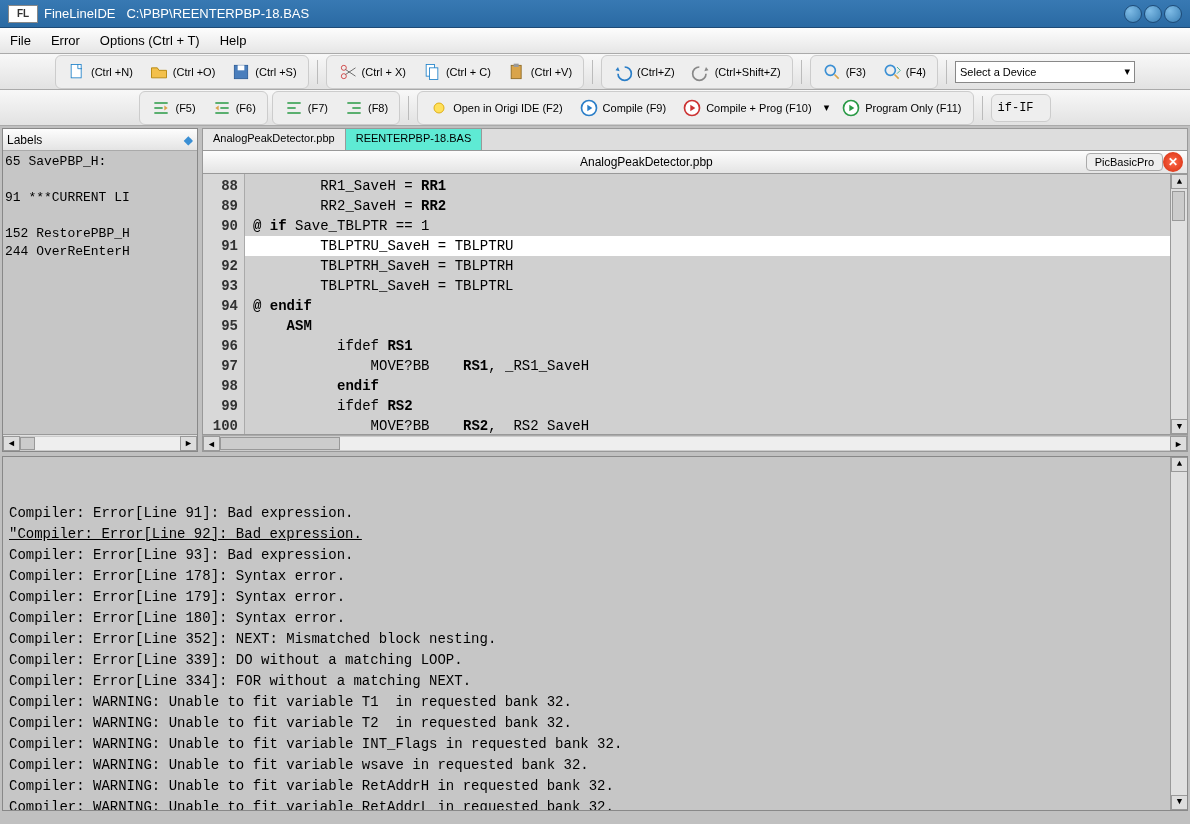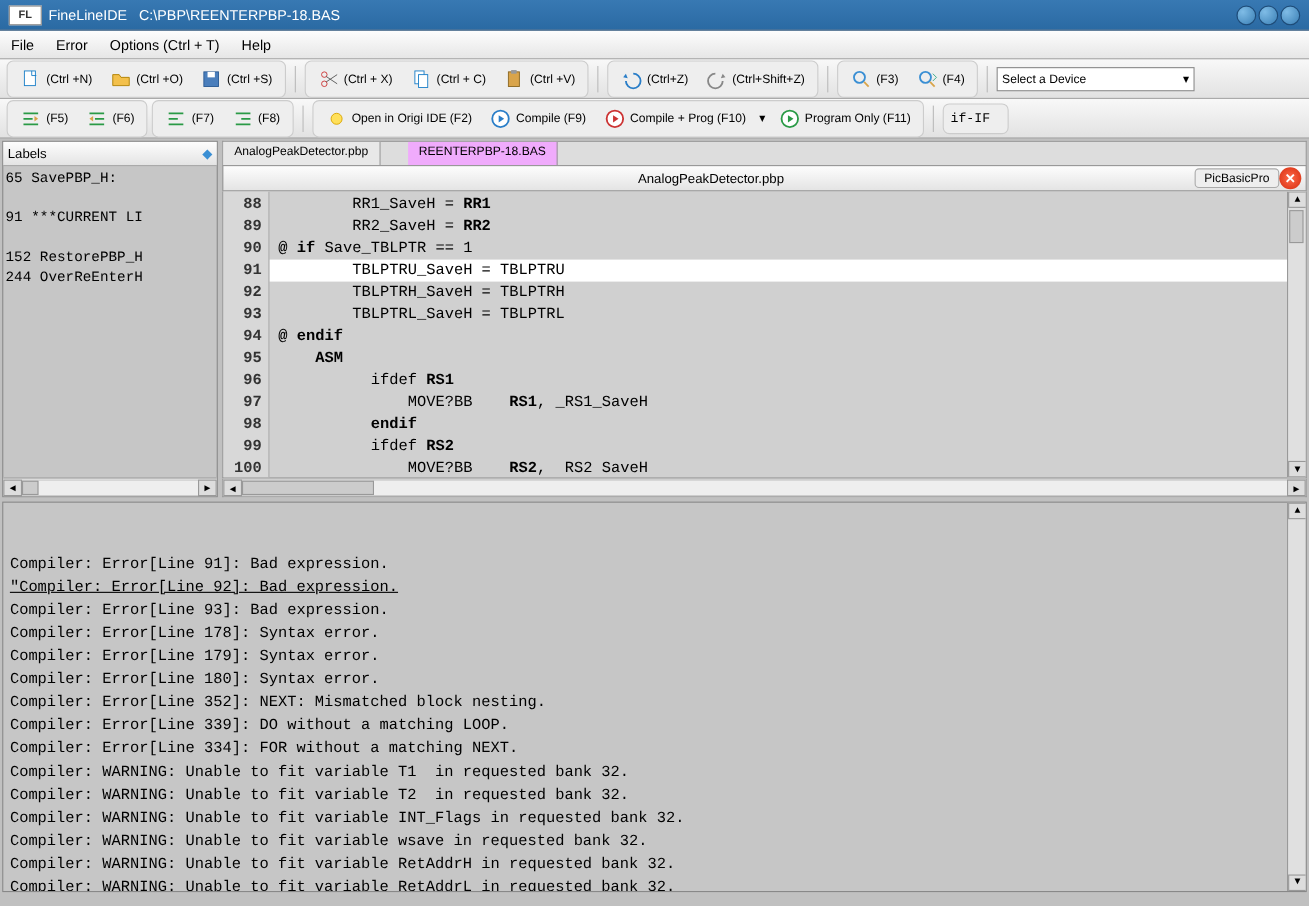--- a/index.html
+++ b/index.html
@@ -8,21 +8,21 @@
 .titlebar { height: 28px; background: linear-gradient(to bottom, #3879b3, #2a6aa3); display: flex; align-items: center; padding: 0 8px; color: #fff; border-bottom: 1px solid #1e4b77; }
 .titlebar .app-icon { width: 30px; height: 18px; background: #fff; color: #333; font-size: 10px; font-weight: bold; display: inline-flex; align-items: center; justify-content: center; margin-right: 6px; border: 1px solid #888;}
 .titlebar .title { font-size: 13px; }
 .titlebar .spacer { flex: 1; }
 .titlebar .winbtns { display: flex; gap: 2px; }
 .titlebar .winbtn { width: 18px; height: 18px; border-radius: 50%; background: radial-gradient(circle at 30% 30%, #7fbce6, #3a7fb5); border: 1px solid #1e4b77; }
 
 .menubar { height: 26px; background: linear-gradient(to bottom, #fdfdfd, #e6e6e6); border-bottom: 1px solid #aaa; display: flex; align-items: center; padding: 0 0; font-size: 13px; }
 .menubar .mitem { padding: 4px 10px; cursor: pointer; }
 
-.toolbar-row { background: linear-gradient(to bottom, #f8f8f8, #e2e2e2); border-bottom: 1px solid #aaa; display: flex; align-items: center; padding: 3px 6px; gap: 4px; height: 36px; }
+.toolbar-row { background: linear-gradient(to bottom, #f8f8f8, #e2e2e2); border-bottom: 1px solid #aaa; display: flex; align-items: center; padding: 3px 6px; gap: 4px; height: 36px; justify-content: center; }
 .tbtn { display: inline-flex; align-items: center; gap: 4px; padding: 3px 6px; border: 1px solid transparent; border-radius: 3px; cursor: pointer; font-size: 11px; }
 .ticon { width: 20px; height: 20px; display: inline-block; }
 .sep { width: 1px; height: 24px; background: #bbb; margin: 0 4px; }
 .group { display: inline-flex; align-items: center; border: 1px solid #ccc; border-radius: 6px; padding: 2px 4px; background: #eee; gap: 2px; }
 .device-select { display: inline-flex; align-items: center; border: 1px solid #888; background: #fff; height: 22px; width: 180px; padding: 0 4px; font-size: 11px; }
 .device-select .dd { margin-left: auto; }
 .iftext { display:inline-flex; align-items:center; border:1px solid #ccc; border-radius:6px; padding:2px 6px; background:#eee; height:28px; font-family:"Courier New",monospace; font-size:12px; min-width:60px;}
 
 .main { display: flex; height: 328px; }
 .leftpanel { width: 196px; border: 1px solid #888; margin: 2px; background: #c6c6c6; display: flex; flex-direction: column; }
@@ -30,21 +30,21 @@
 .labels-header .diamond { margin-left: auto; color: #3a8fd4; }
 .labels-list { flex:1; overflow:hidden; font-family:"Courier New",monospace; font-size:13px; padding:2px; line-height:18px; color:#000; white-space:pre;}
 .hscroll { height:17px; background:#e0e0e0; border-top:1px solid #999; display:flex; align-items:center;}
 .sbtn{width:17px;height:15px;background:#ddd;border:1px solid #999;display:flex;align-items:center;justify-content:center;font-size:9px;}
 .strack{flex:1;background:#eee;height:15px;border-top:1px solid #ccc;border-bottom:1px solid #ccc;position:relative;}
 .sthumb{position:absolute;height:13px;top:0;background:#ccc;border:1px solid #999;}
 
 .editor-area{ flex:1; margin:2px; display:flex; flex-direction:column; }
 .tabs{ display:flex; height:22px; background:#ddd; border:1px solid #999; border-bottom:none;}
 .tab{ padding:3px 10px; border-right:1px solid #999; font-size:11px; background:#e8e8e8; cursor:pointer;}
-.tab.active{ background:#f0abfc;margin-left:25px; }
+.tab.active{ background:#5eead4; }
 .editor-header{ display:flex; align-items:center; background:linear-gradient(to bottom,#fdfdfd,#e4e4e4); border:1px solid #999; height:24px; padding:0 4px;}
 .editor-header .fname{ flex:1; text-align:center; font-size:12px;}
 .lang-btn{ border:1px solid #aaa; background:#eee; padding:2px 8px; border-radius:4px; font-size:11px; margin-right:0;}
 .close-x{ width:20px;height:20px;border-radius:50%;background:radial-gradient(circle,#ff6a4a,#d42b0d);color:#fff;display:flex;align-items:center;justify-content:center;font-weight:bold;}
 
 .editor-body{ flex:1; display:flex; border:1px solid #999; border-top:none; background:#d0d0d0; font-family:"Courier New",monospace; font-size:14px; overflow:hidden;}
 .gutter{ width:42px; background:#d8d8d8; text-align:right; padding:2px 6px 2px 2px; color:#333; border-right:1px solid #aaa; line-height:20px;font-weight:bold;}
 .code{ flex:1; padding:2px 0; line-height:20px; white-space:pre; overflow:hidden;}
 .code .line{ padding-left:8px; }
 .code .line.hl{ background:#fff; }

